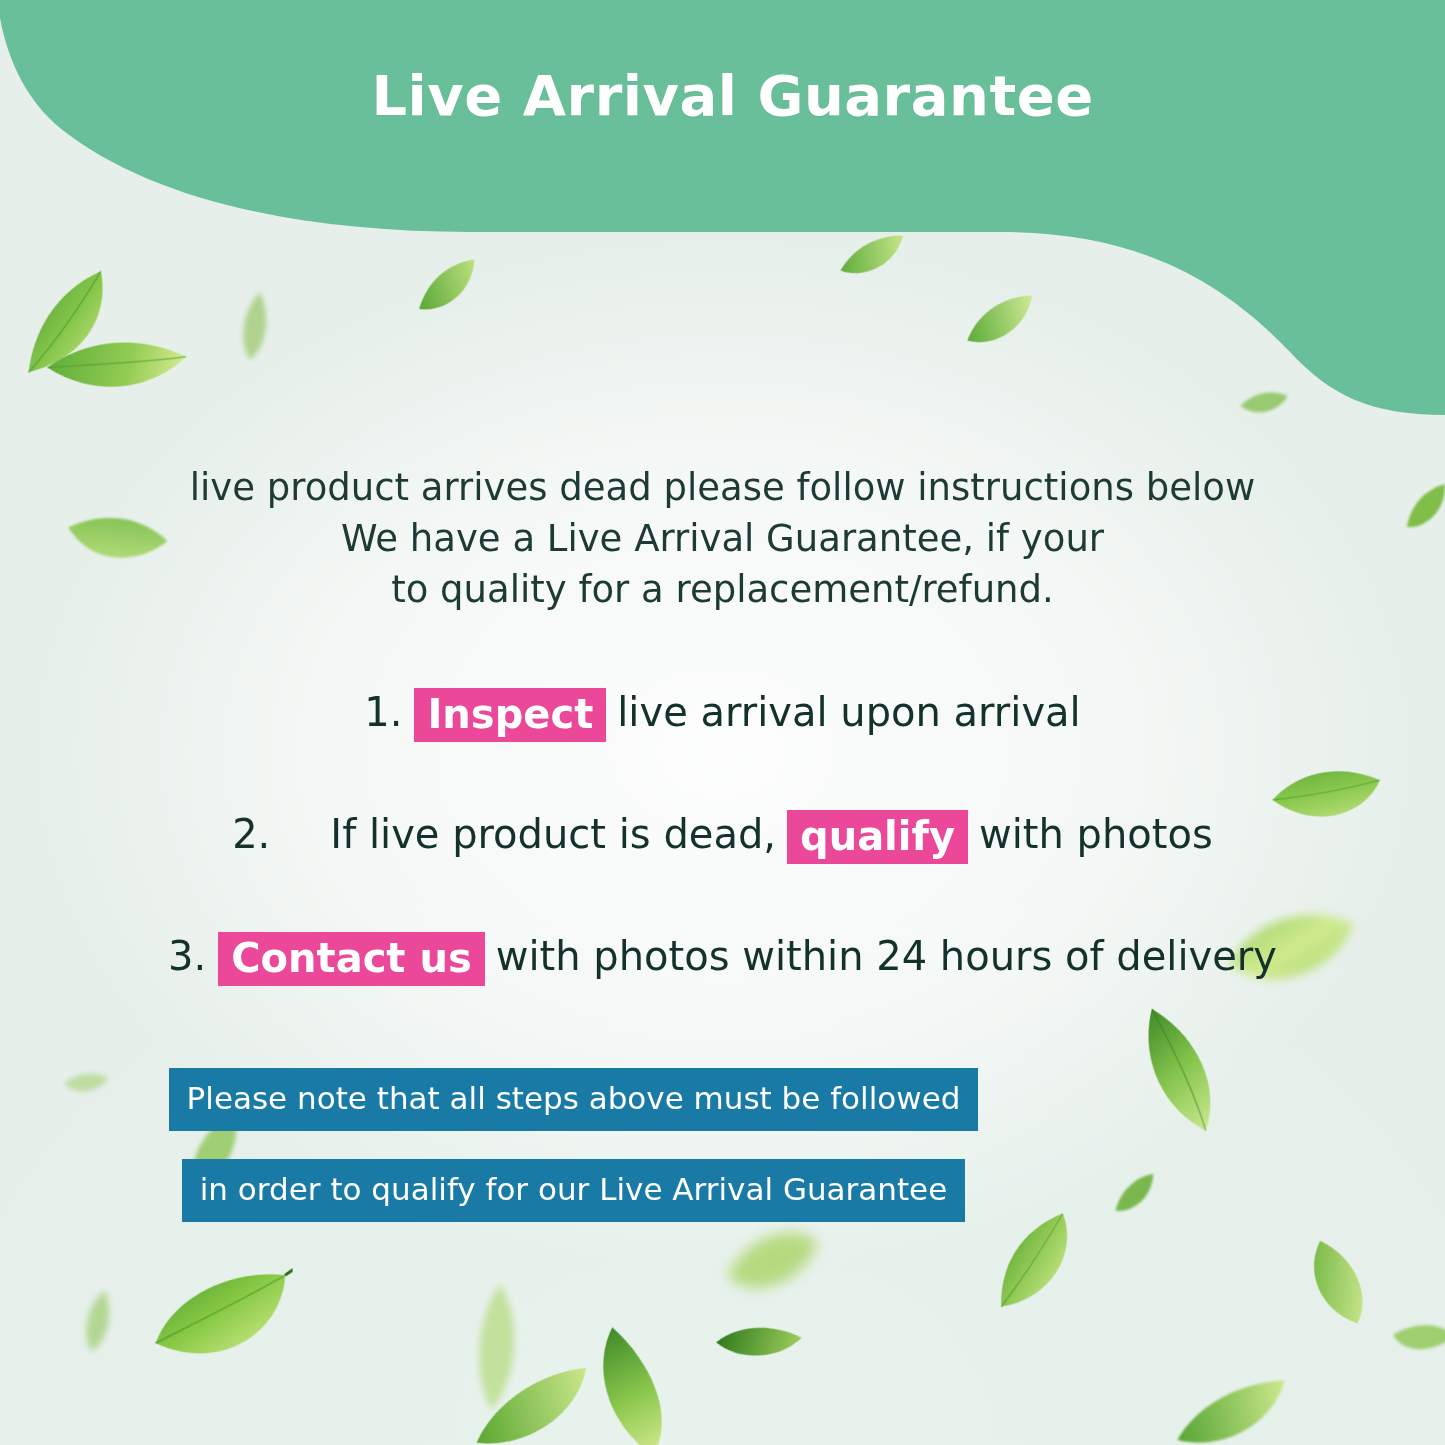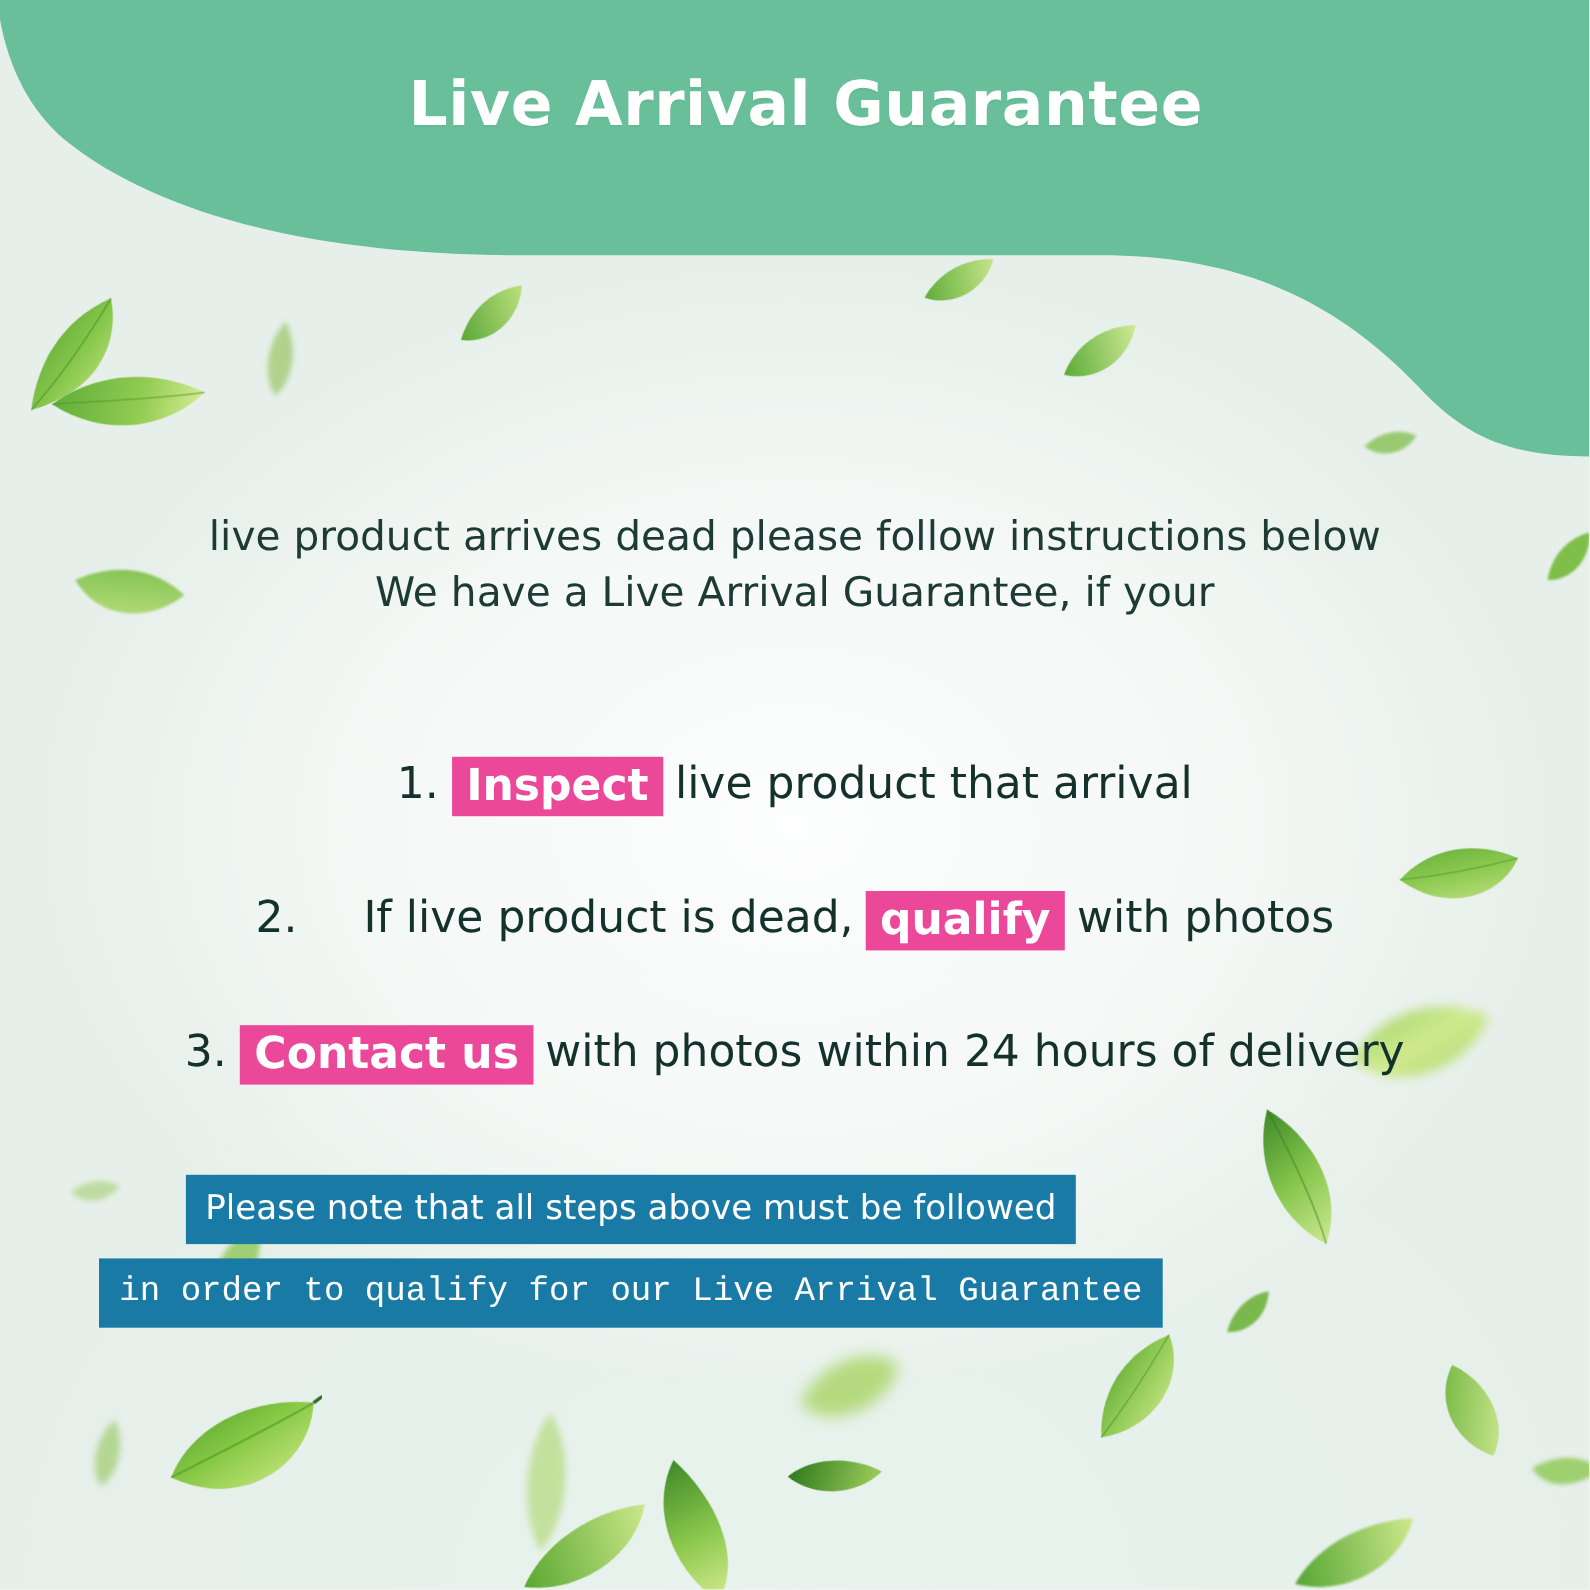--- a/index.html
+++ b/index.html
@@ -125,21 +125,21 @@
   .note-bar {
     background: #197aa6;
     color: #ffffff;
     font-family: "DejaVu Sans", sans-serif;
     font-size: 31px;
     font-weight: 400;
     line-height: 1;
     padding: 15px 18px 17px 18px;
     white-space: nowrap;
   }
-  .note-bar + .note-bar { margin-top: 13px; font-family: Liberation Mono, monospace; }
+  .note-bar + .note-bar { margin-top: 28px; }
 
   
   .leaf-layer {
     position: absolute;
     inset: 0;
     pointer-events: none;
     z-index: 4;
   }
   .leaf {
     position: absolute;
@@ -434,28 +434,29 @@
     <div class="leaf" style="left:64px; top:1070px; width:44px; height:28px; transform:rotate(18deg); filter:blur(2.6px); opacity:0.6;">
       <svg viewBox="0 0 44 28">
         <path d="M1,20 C12,4 30,-2 42,2 C34,22 14,28 1,20 Z" fill="#a6cf72"></path>
       </svg>
     </div>
   </div>
 
   <div class="intro">
     <div>live product arrives dead please follow instructions below</div>
     <div>We have a Live Arrival Guarantee, if your</div>
+    <div>to quality for a replacement/refund.</div>
   </div>
 
   <div class="steps">
 
     <div class="step step-1">
       <span class="num">1.</span>
       <span class="chip">Inspect</span>
-      <span class="after-chip">live product that arrival</span>
+      <span class="after-chip">live arrival upon arrival</span>
     </div>
 
     <div class="step step-2">
       <span class="num">2.</span>
       <span class="before-chip" style="margin-right:11px;margin-left:48px;">If live product is dead,</span>
       <span class="chip">qualify</span>
       <span class="after-chip">with photos</span>
     </div>
 
     <div class="step step-3">

